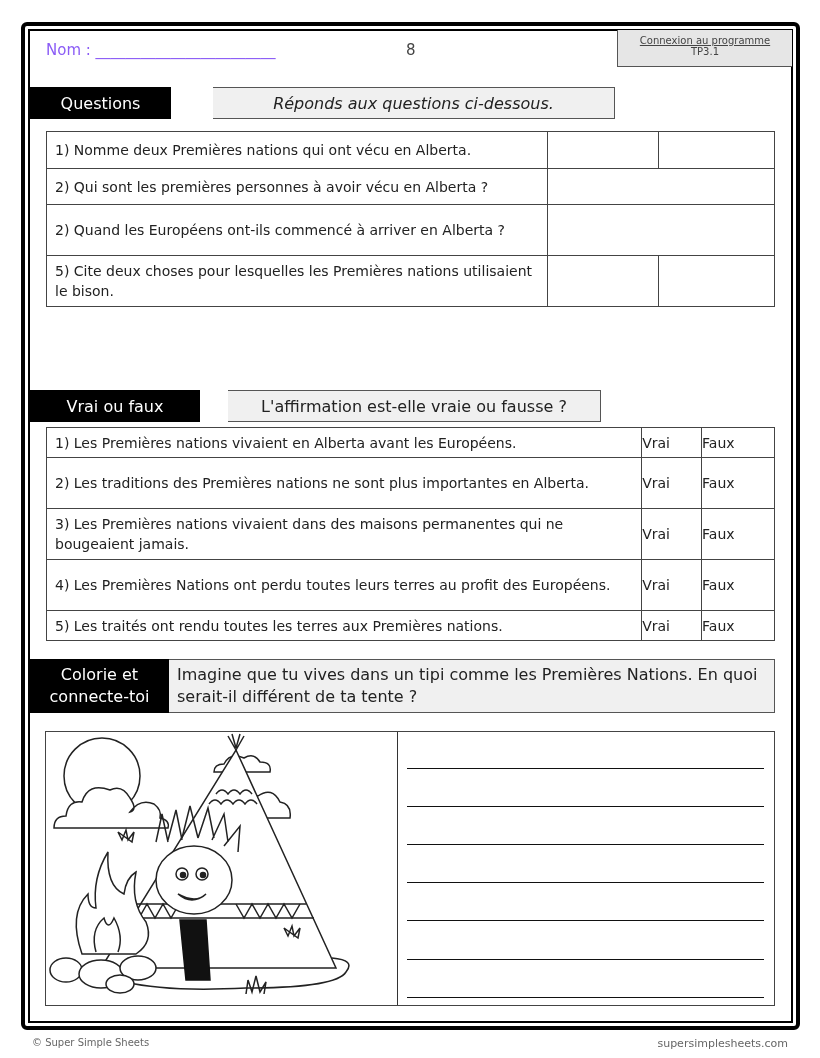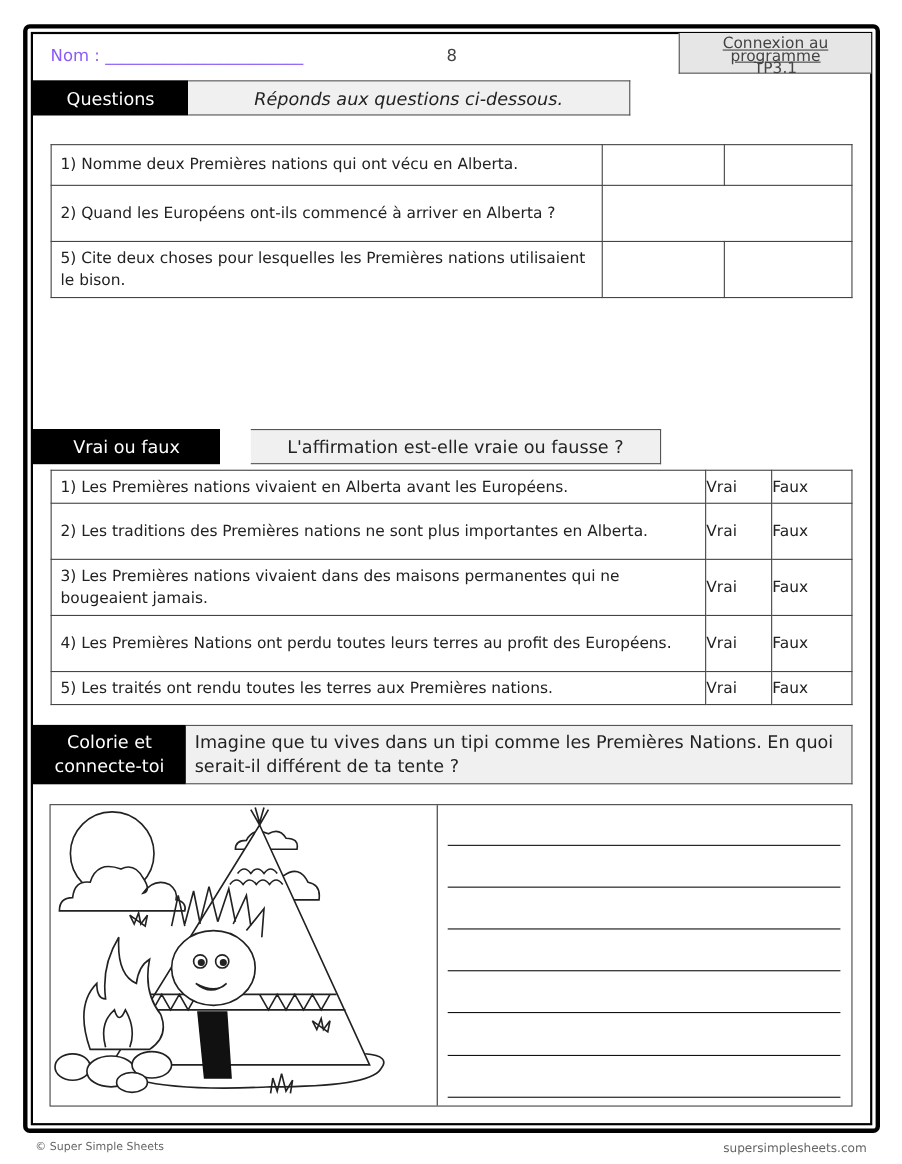--- a/index.html
+++ b/index.html
@@ -8,21 +8,21 @@
 
   .frame-outer { position: absolute; left: 21px; top: 22px; width: 779px; height: 1008px;
     border: 4px solid #000; border-radius: 6px; }
   .frame-inner { position: absolute; left: 28px; top: 29px; width: 765px; height: 994px;
     border: 2px solid #000; }
 
   .nom { position: absolute; left: 46px; top: 41px; font-size: 15px; color: #8b5cf6; }
   .page-num { position: absolute; left: 406px; top: 41px; font-size: 15px; color: #444; }
   .connexion { position: absolute; left: 617px; top: 30px; width: 175px; height: 37px;
     background: #e6e6e6; border-left: 1px solid #555; border-bottom: 1px solid #555;
-    text-align: center; font-size: 14px; color: #444; padding-top: 5px; line-height: 11px; }
+    text-align: center; font-size: 10px; color: #444; padding-top: 5px; line-height: 11px; }
   .connexion .u { text-decoration: underline; display: block; }
 
   .sec-head { position: absolute; display: flex; height: 32px; }
   .sec-head .lbl { background: #000; color: #fff; font-size: 16px; display: flex;
     align-items: center; justify-content: center; }
   .sec-head .instr { background: #f0f0f0; border: 1.5px solid #555; border-left: none;
     font-size: 16px; display: flex; align-items: center; justify-content: center; color: #222; }
 
   table.grid { position: absolute; border-collapse: collapse; font-size: 14px; }
   table.grid td { border: 1px solid #444; padding: 3px 8px; line-height: 20px; vertical-align: middle; color: #222; }
@@ -43,36 +43,40 @@
 <div class="frame-outer"></div>
 <div class="frame-inner"></div>
 
 <div class="nom">Nom : ________________________</div>
 <div class="page-num">8</div>
 <div class="connexion">
   <span class="u">Connexion au programme</span>
   <span>TP3.1</span>
 </div>
 
-<div class="sec-head" style="left:30px; top:73px;">
+<div class="sec-head" style="left:30px; top:87px;gap:42px;">
   <div class="lbl" style="width:141px;">Questions</div>
   <div class="instr" style="width:402px;font-style:italic;">Réponds aux questions ci-dessous.</div>
 </div>
 
 <table class="grid" style="left:46px; top:131px; width:729px;">
   <colgroup>
       <col style="width:502px">
       <col style="width:111px">
       <col style="width:116px">
     </colgroup>
   <tbody>
       <tr style="height:37px;">
     <td>1) Nomme deux Premières nations qui ont vécu en Alberta.</td>
     <td></td>
     <td></td>
+  </tr>
+  <tr style="height:36px;">
+    <td>2) Qui sont les premières personnes à avoir vécu en Alberta ?</td>
+    <td colspan="2"></td>
   </tr>
   <tr style="height:51px;">
     <td>2) Quand les Européens ont-ils commencé à arriver en Alberta ?</td>
     <td colspan="2"></td>
   </tr>
   <tr style="height:51px;">
     <td>5) Cite deux choses pour lesquelles les Premières nations utilisaient le bison.</td>
     <td></td>
     <td></td>
   </tr>

